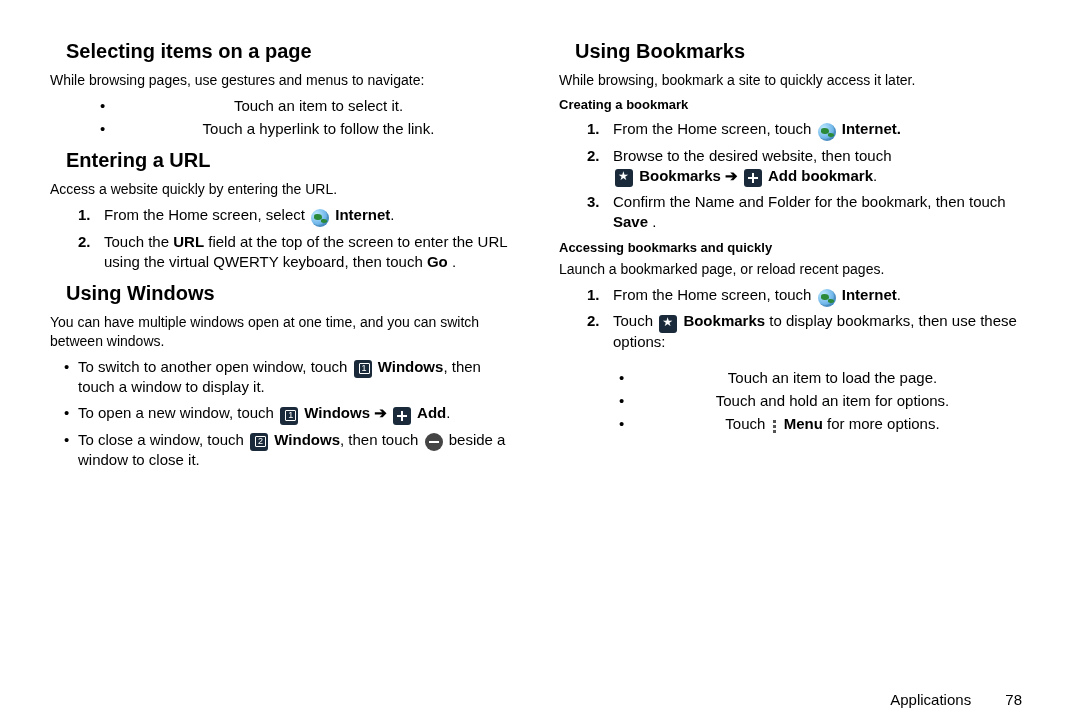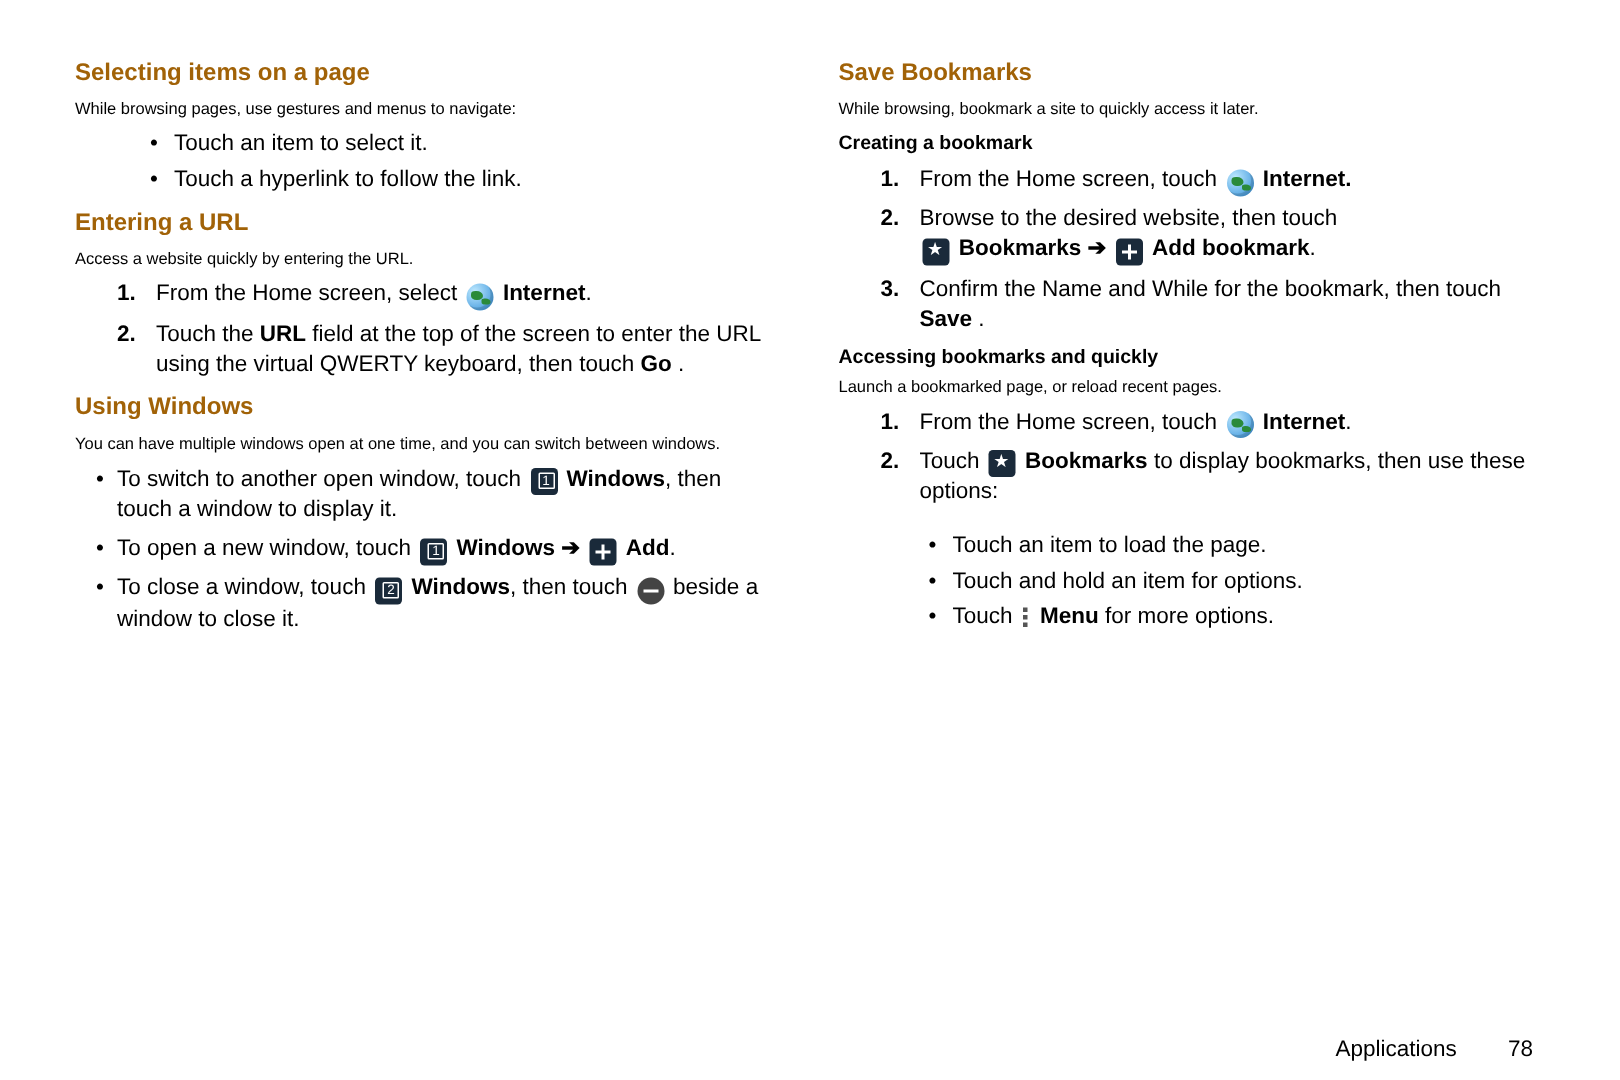--- a/index.html
+++ b/index.html
@@ -1,26 +1,26 @@
 <!DOCTYPE html>
 <html><head>
 <meta charset="utf-8">
 <style>
 html,body{margin:0;padding:0;width:1080px;height:720px;background:#fff;
 font-family:Arial,Helvetica,sans-serif;color:#000;}
 .page{display:flex;padding:30px 50px 0 50px;gap:38px;height:640px;
 box-sizing:border-box;}
 .col{flex:1;line-height:1.35;}
-.h-blue{color:#a16207;font-weight:700;font-size:16px;margin:8px 0 6px 0;}
+.h-blue{color:#000000;font-weight:700;font-size:20px;margin:8px 0 6px 16px;}
 .h-black{color:#000;font-weight:700;font-size:13px;margin:6px 0 4px 0;}
-.body{font-size:11px;margin:2px 0 6px 0;}
+.body{font-size:14px;margin:2px 0 6px 0;}
 .cond{font-family:"Arial Narrow",Arial,sans-serif;font-stretch:condensed;
 letter-spacing:0;font-size:15px;}
 ul.bul{list-style:none;padding:0;margin:2px 0 6px 0;}
-ul.bul>li{padding-left:66px;position:relative;margin:3px 0;}
+ul.bul>li{padding-left:66px;position:relative;margin:3px 0;text-align:center;}
 ul.bul>li::before{content:"•";position:absolute;left:50px;top:0;}
 ul.bul2{list-style:none;padding:0;margin:2px 0 6px 0;}
 ul.bul2>li{padding-left:28px;position:relative;margin:6px 0;font-size:15px;}
 ul.bul2>li::before{content:"•";position:absolute;left:14px;top:0;}
 ol.num{list-style:none;padding:0;margin:2px 0 6px 0;}
 ol.num>li{padding-left:54px;position:relative;margin:6px 0;font-size:15px;}
 ol.num>li .n{position:absolute;left:28px;top:0;font-weight:700;}
 .b{font-weight:700;}
 .arrow{font-weight:700;font-size:15px;}
 .icon{display:inline-block;vertical-align:middle;width:18px;height:18px;
@@ -97,38 +97,38 @@
   <span>To close a window, touch </span>
   <span class="icon icon-box n2"></span>
   <span class="b">Windows</span><span>, then touch </span>
   <span class="icon icon-minus"></span>
   <span> beside a window to close it.</span></li>
 </ul>
 
 </div>
 <div class="col">
 
-<div class="h-blue">Save Bookmarks</div>
+<div class="h-blue">Using Bookmarks</div>
 <div class="body">While browsing, bookmark a site to quickly access it later.</div>
 
 <div class="h-black">Creating a bookmark</div>
 <ol class="num">
  <li><span class="n">1.</span>
   <span>From the Home screen, touch </span>
   <span class="icon icon-globe"></span>
   <span class="b">Internet.</span></li>
  <li><span class="n">2.</span>
   <span>Browse to the desired website, then touch</span><br>
   <span class="icon icon-star"></span>
   <span class="b">Bookmarks</span>
   <span class="arrow">➔</span>
   <span class="icon icon-plus"></span>
   <span class="b">Add bookmark</span><span>.</span></li>
  <li><span class="n">3.</span>
-  <span>Confirm the Name and While for the bookmark, then touch </span><span class="b">Save</span>
+  <span>Confirm the Name and Folder for the bookmark, then touch </span><span class="b">Save</span>
   <span>.</span></li>
 </ol>
 
 <div class="h-black">Accessing bookmarks and quickly</div>
 <div class="body">Launch a bookmarked page, or reload recent pages.</div>
 <ol class="num">
  <li><span class="n">1.</span>
   <span>From the Home screen, touch </span>
   <span class="icon icon-globe"></span>
   <span class="b">Internet</span><span>.</span></li>

